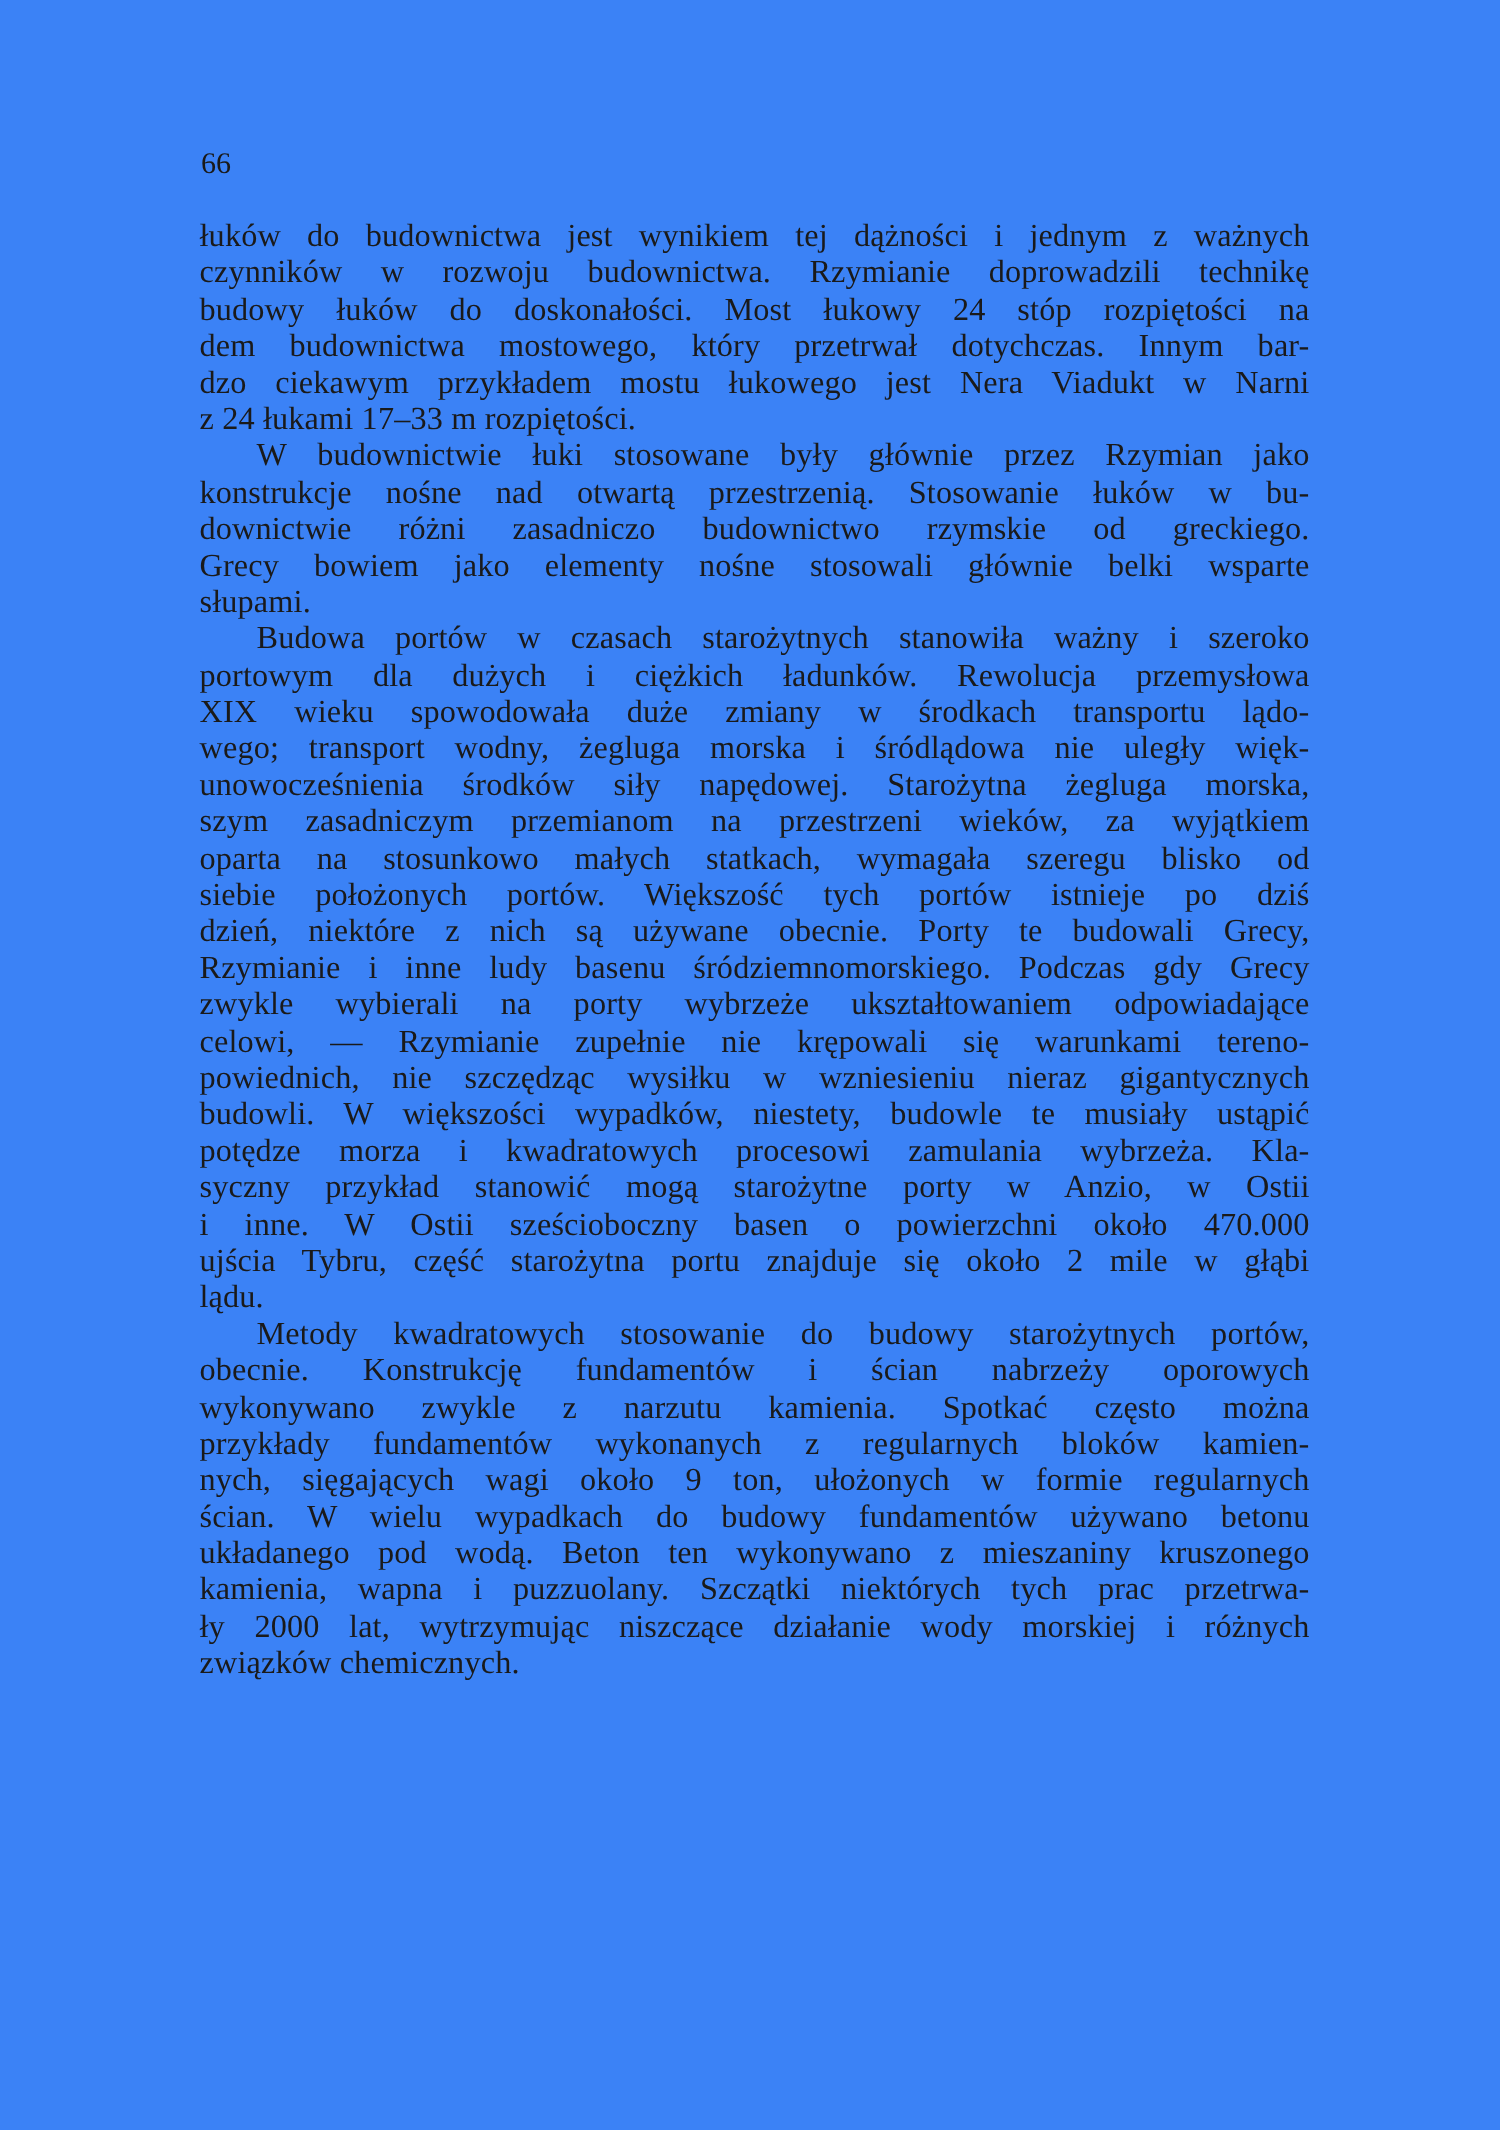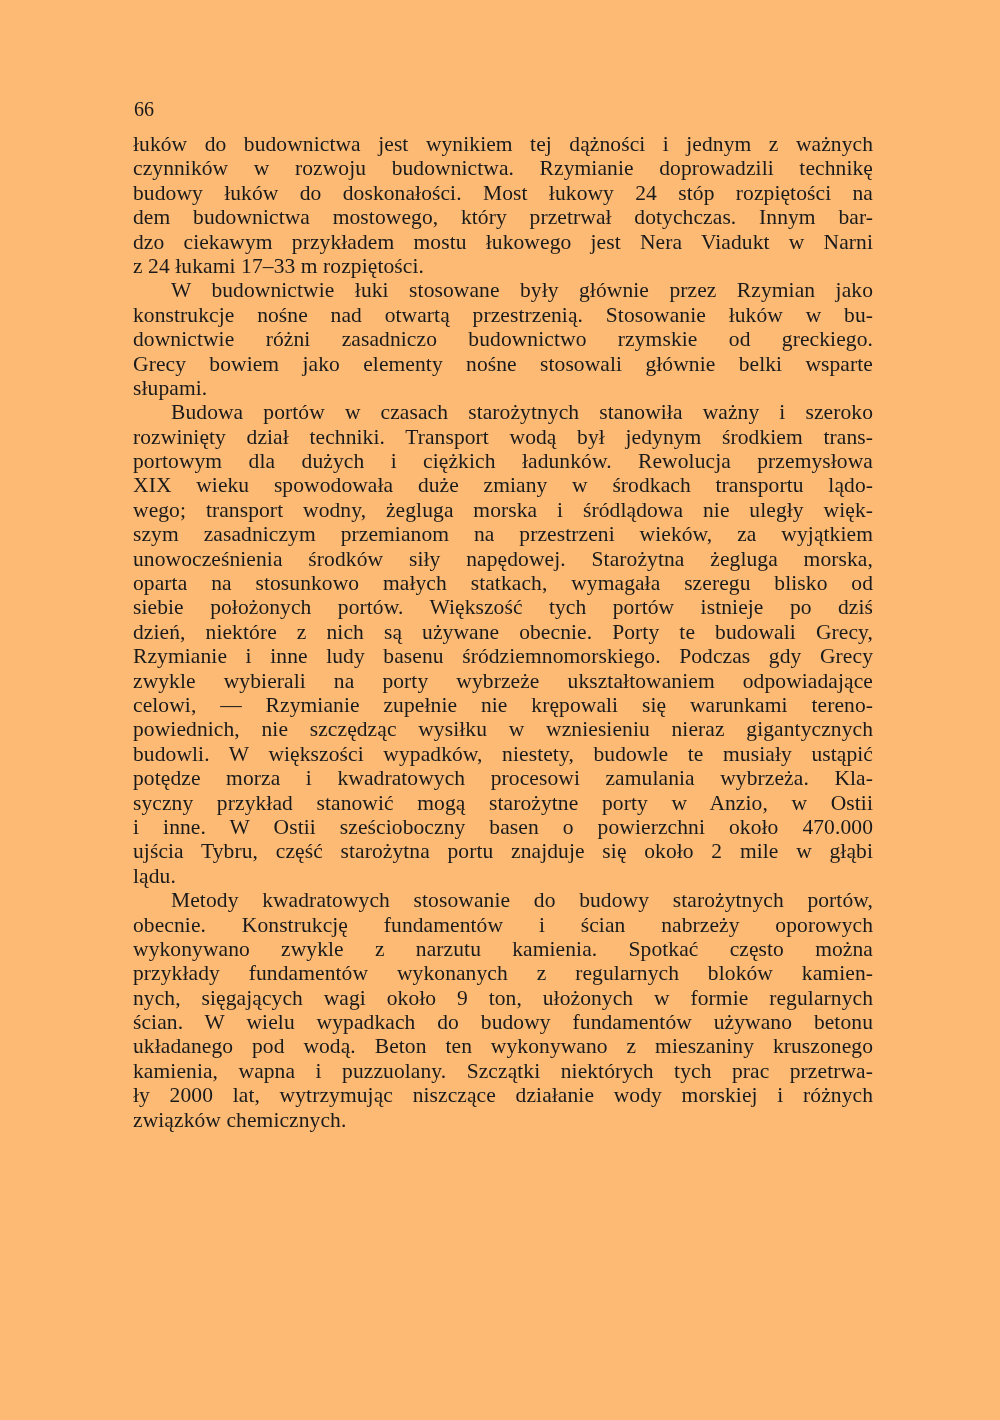--- a/index.html
+++ b/index.html
@@ -1,27 +1,27 @@
 <!DOCTYPE html>
 <html><head>
 <meta charset="utf-8">
 <style>
   html, body { margin: 0; padding: 0; background: #ffffff; }
   body { width: 1000px; height: 1420px; position: relative; overflow: hidden; }
   .page {
     position: absolute; left: 0; top: 0; width: 1000px; height: 1420px;
-    background: #fdba74; color: #1a1a1a;
+    background: #3b82f6; color: #1a1a1a;
     font-family: "Liberation Serif", "DejaVu Serif", serif;
   }
   .page-number {
     position: absolute; left: 134px; top: 97px;
     font-size: 20px; line-height: 24px;
   }
   .body-text {
-    position: absolute; left: 133px; top: 132px; width: 740px;
+    position: absolute; left: 133px; top: 145px; width: 740px;
   }
   .line {
     display: block; height: 24.4px; line-height: 24.4px;
     font-size: 21.5px; white-space: nowrap;
     text-align: justify; text-align-last: justify;
     letter-spacing: 0.1px;
   }
   .line.indent { padding-left: 38px; }
   .line.last { text-align-last: left; }
 </style>
@@ -45,26 +45,25 @@
     <div>
       <span class="line indent">W budownictwie łuki stosowane były głównie przez Rzymian jako</span>
       <span class="line">konstrukcje nośne nad otwartą przestrzenią. Stosowanie łuków w bu-</span>
       <span class="line">downictwie różni zasadniczo budownictwo rzymskie od greckiego.</span>
       <span class="line">Grecy bowiem jako elementy nośne stosowali głównie belki wsparte</span>
       <span class="line last">słupami.</span>
     </div>
 
     <div>
       <span class="line indent">Budowa portów w czasach starożytnych stanowiła ważny i szeroko</span>
-      <span class="line">rozwinięty dział techniki. Transport wodą był jedynym środkiem trans-</span>
       <span class="line">portowym dla dużych i ciężkich ładunków. Rewolucja przemysłowa</span>
       <span class="line">XIX wieku spowodowała duże zmiany w środkach transportu lądo-</span>
       <span class="line">wego; transport wodny, żegluga morska i śródlądowa nie uległy więk-</span>
+      <span class="line">unowocześnienia środków siły napędowej. Starożytna żegluga morska,</span>
       <span class="line">szym zasadniczym przemianom na przestrzeni wieków, za wyjątkiem</span>
-      <span class="line">unowocześnienia środków siły napędowej. Starożytna żegluga morska,</span>
       <span class="line">oparta na stosunkowo małych statkach, wymagała szeregu blisko od</span>
       <span class="line">siebie położonych portów. Większość tych portów istnieje po dziś</span>
       <span class="line">dzień, niektóre z nich są używane obecnie. Porty te budowali Grecy,</span>
       <span class="line">Rzymianie i inne ludy basenu śródziemnomorskiego. Podczas gdy Grecy</span>
       <span class="line">zwykle wybierali na porty wybrzeże ukształtowaniem odpowiadające</span>
       <span class="line">celowi, — Rzymianie zupełnie nie krępowali się warunkami tereno-</span>
       <span class="line">powiednich, nie szczędząc wysiłku w wzniesieniu nieraz gigantycznych</span>
       <span class="line">budowli. W większości wypadków, niestety, budowle te musiały ustąpić</span>
       <span class="line">potędze morza i kwadratowych procesowi zamulania wybrzeża. Kla-</span>
       <span class="line">syczny przykład stanowić mogą starożytne porty w Anzio, w Ostii</span>

